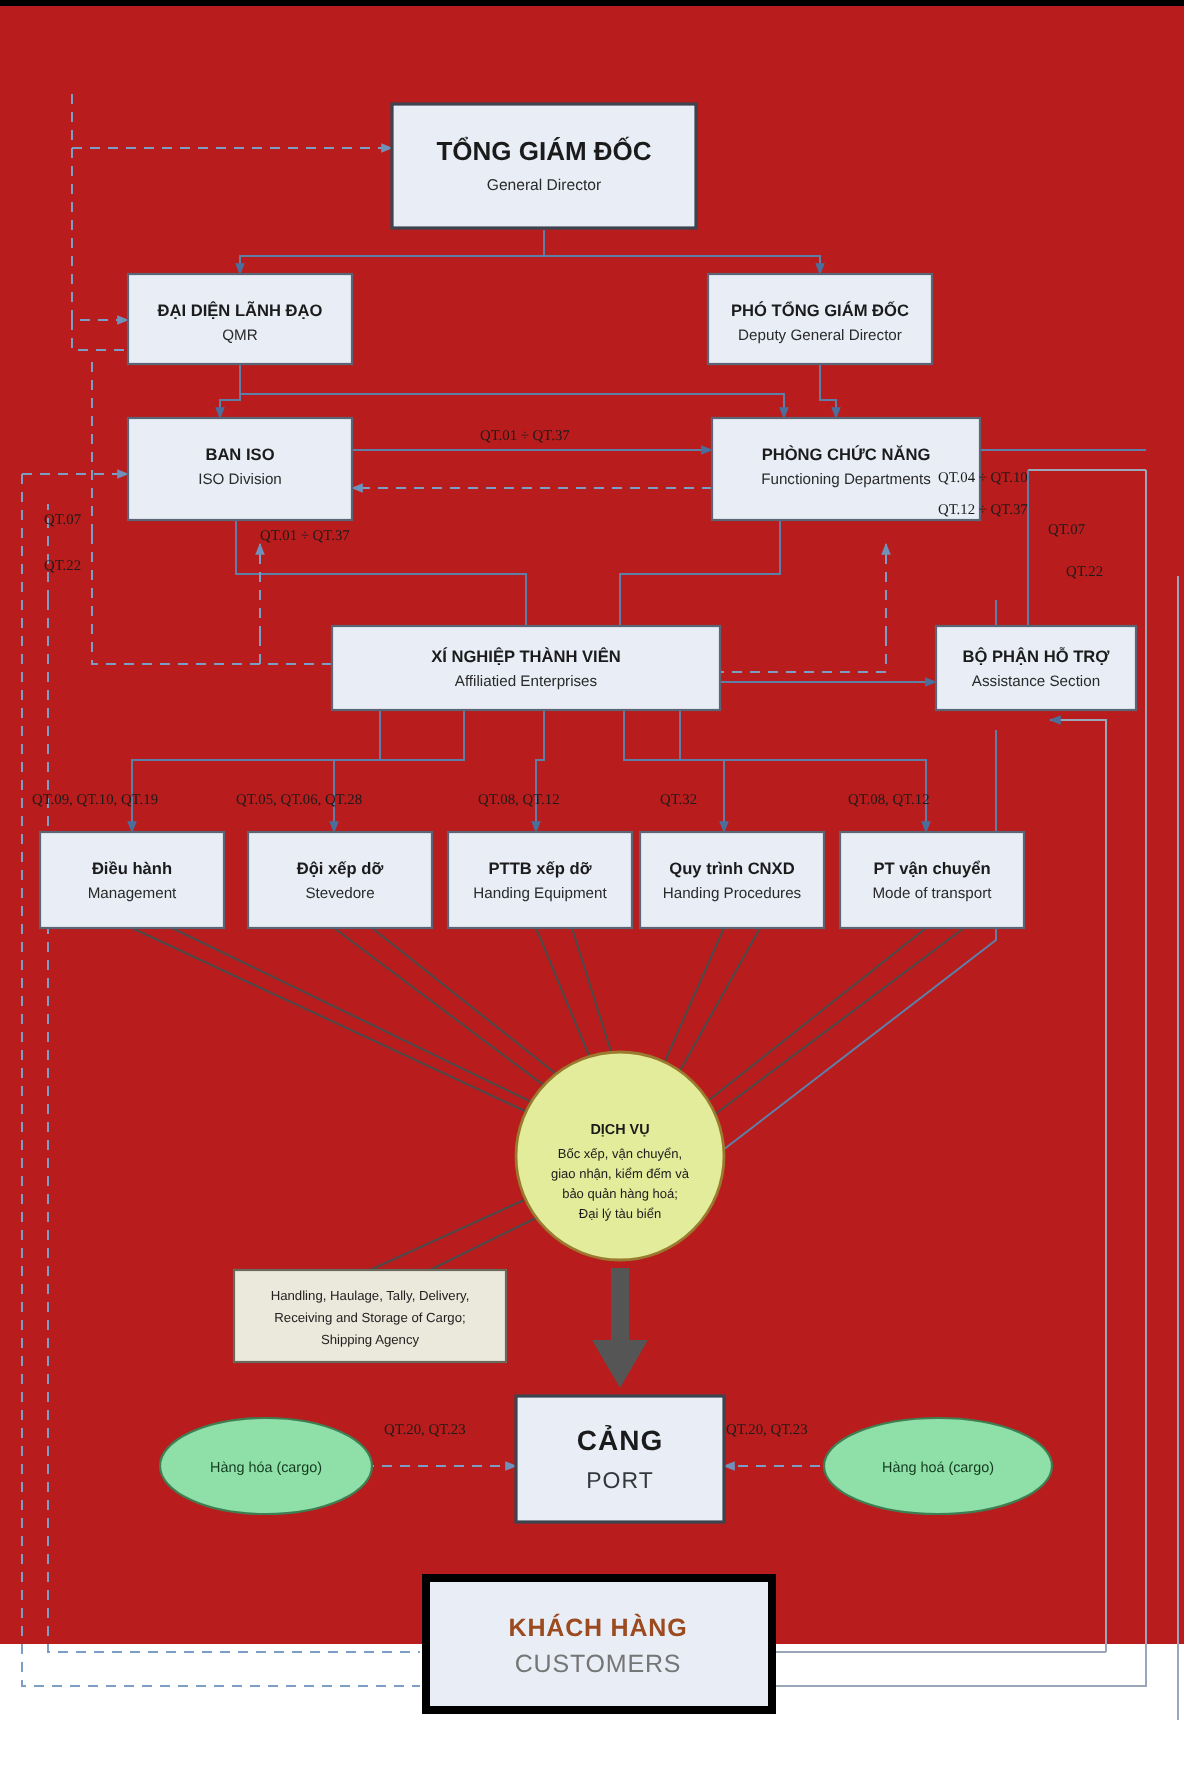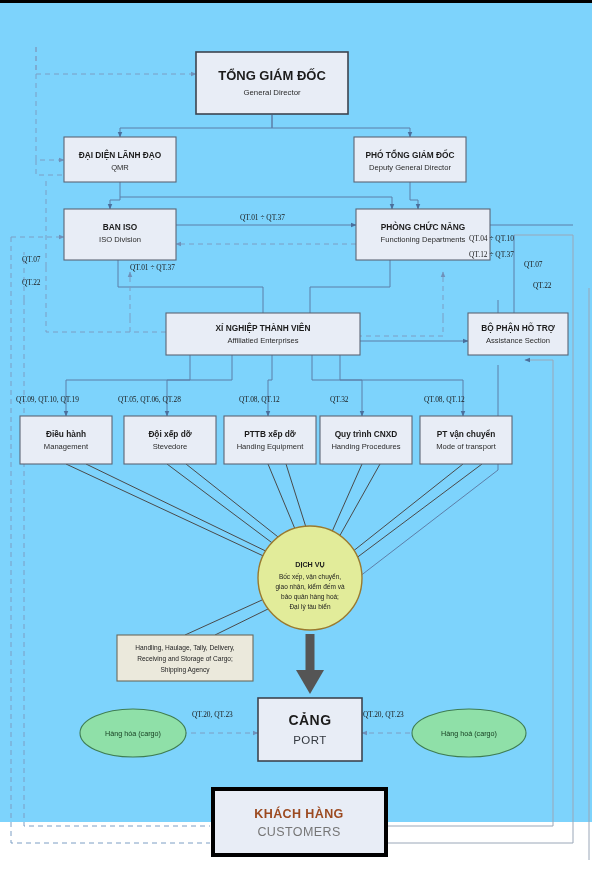--- a/index.html
+++ b/index.html
@@ -11,21 +11,21 @@
   body {
     width: 592px;
     height: 894px;
     overflow: hidden;
     font-family: "Liberation Sans", sans-serif;
   }
   #diagram-root {
     position: relative;
     width: 592px;
     height: 822px;
-    background: #7dd3fc;
+    background: #b91c1c;
   }
   .top-rule {
     position: absolute;
     left: 0; top: 0;
     width: 592px; height: 3px;
     background: #000000;
   }
   svg.flow {
     position: absolute;
     left: 0; top: 0;

